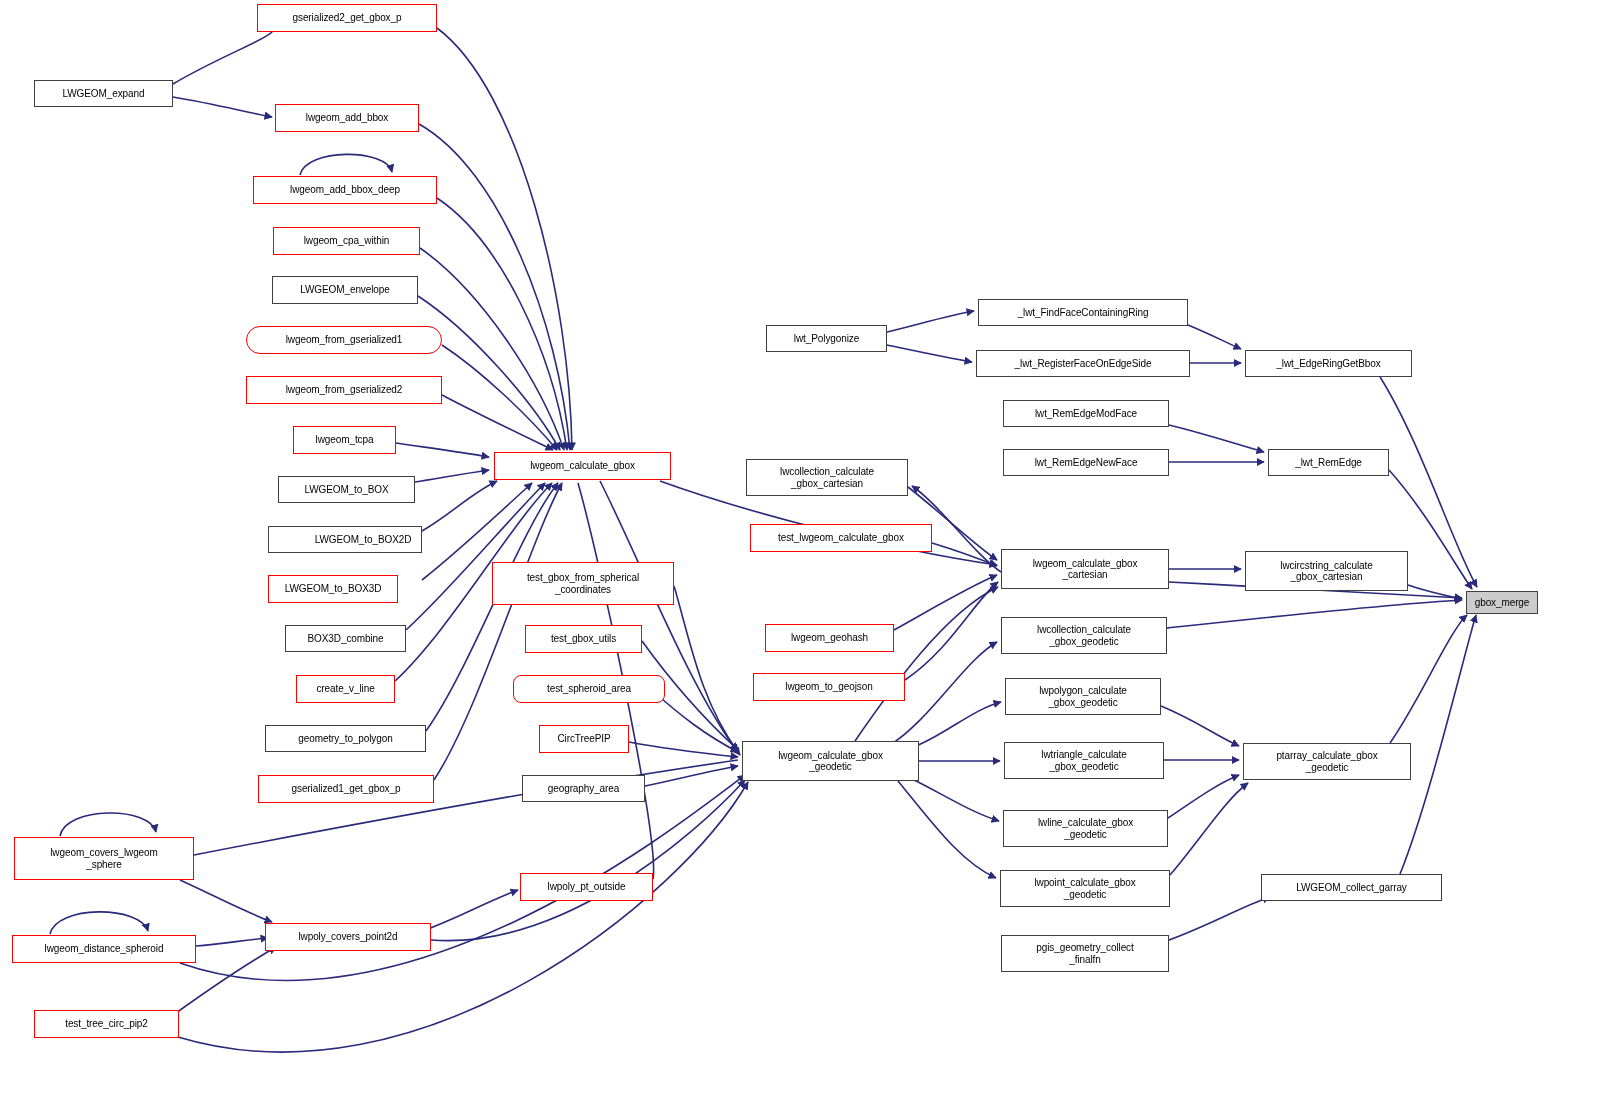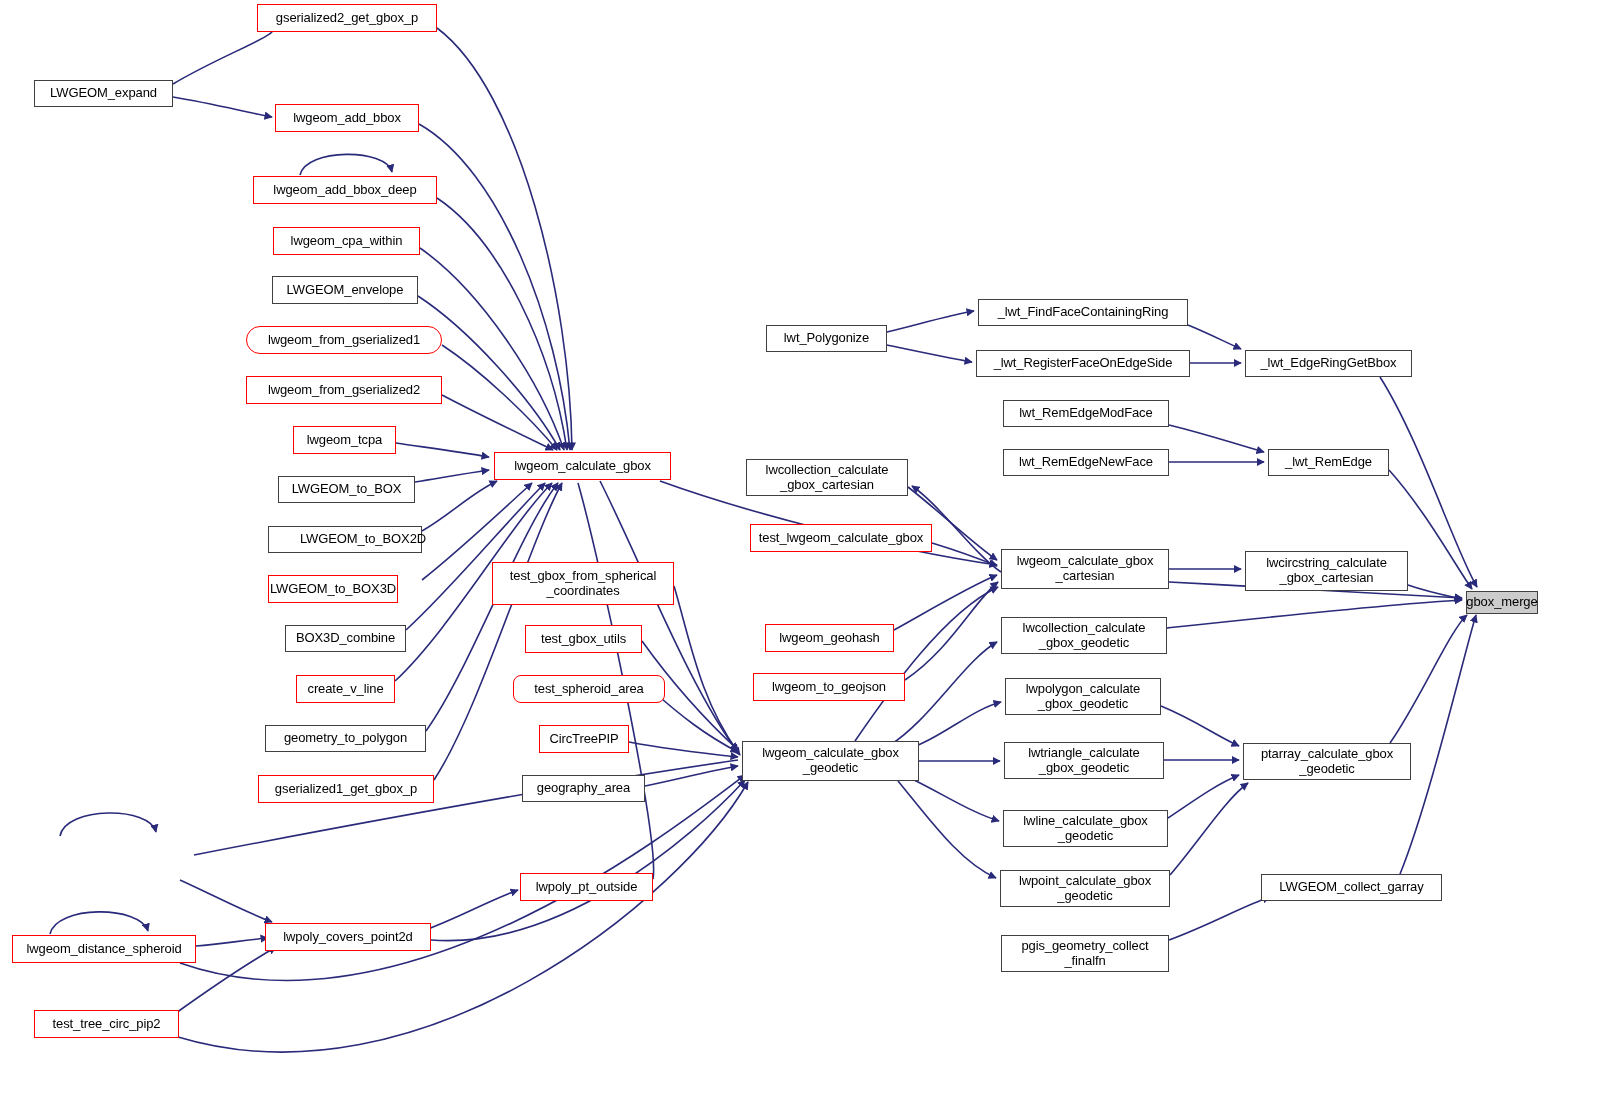--- a/index.html
+++ b/index.html
@@ -25,21 +25,21 @@
   }
   .node {
     position: absolute;
     box-sizing: border-box;
     display: flex;
     align-items: center;
     justify-content: center;
     text-align: center;
     background: #ffffff;
     border: 1px solid #404040;
-    font-size: 13px;
+    font-size: 10px;
     color: #000000;
     line-height: 1.12;
     white-space: pre-line;
     letter-spacing: -0.1px;
     z-index: 5;
   }
   .node.red {
     border-color: #ff0000;
   }
   .node.current {
@@ -136,20 +136,22 @@
     <div class="node red" style="left: 246px; top: 326px; width: 196px; height: 28px; border-radius: 14px;">lwgeom_from_gserialized1</div>
     <div class="node red" style="left: 246px; top: 376px; width: 196px; height: 28px;">lwgeom_from_gserialized2</div>
     <div class="node red" style="left: 293px; top: 426px; width: 103px; height: 28px;">lwgeom_tcpa</div>
     <div class="node" style="left: 278px; top: 476px; width: 137px; height: 27px;">LWGEOM_to_BOX</div>
     <div class="node" style="left: 268px; top: 526px; width: 154px; height: 27px; padding-left: 36px;">LWGEOM_to_BOX2D</div>
     <div class="node red" style="left: 268px; top: 575px; width: 130px; height: 28px;">LWGEOM_to_BOX3D</div>
     <div class="node" style="left: 285px; top: 625px; width: 121px; height: 27px;">BOX3D_combine</div>
     <div class="node red" style="left: 296px; top: 675px; width: 99px; height: 28px;">create_v_line</div>
     <div class="node" style="left: 265px; top: 725px; width: 161px; height: 27px;">geometry_to_polygon</div>
     <div class="node red" style="left: 258px; top: 775px; width: 176px; height: 28px;">gserialized1_get_gbox_p</div>
+    <div class="node red" style="left: 14px; top: 837px; width: 180px; height: 43px;">lwgeom_covers_lwgeom
+_sphere</div>
     <div class="node red" style="left: 12px; top: 935px; width: 184px; height: 28px;">lwgeom_distance_spheroid</div>
     <div class="node red" style="left: 34px; top: 1010px; width: 145px; height: 28px;">test_tree_circ_pip2</div>
     <div class="node red" style="left: 494px; top: 452px; width: 177px; height: 28px;">lwgeom_calculate_gbox</div>
     <div class="node red" style="left: 492px; top: 562px; width: 182px; height: 43px;">test_gbox_from_spherical
 _coordinates</div>
     <div class="node red" style="left: 525px; top: 625px; width: 117px; height: 28px;">test_gbox_utils</div>
     <div class="node red" style="left: 513px; top: 675px; width: 152px; height: 28px; border-radius: 8px;">test_spheroid_area</div>
     <div class="node red" style="left: 539px; top: 725px; width: 90px; height: 28px;">CircTreePIP</div>
     <div class="node" style="left: 522px; top: 775px; width: 123px; height: 27px;">geography_area</div>
     <div class="node red" style="left: 520px; top: 873px; width: 133px; height: 28px;">lwpoly_pt_outside</div>

